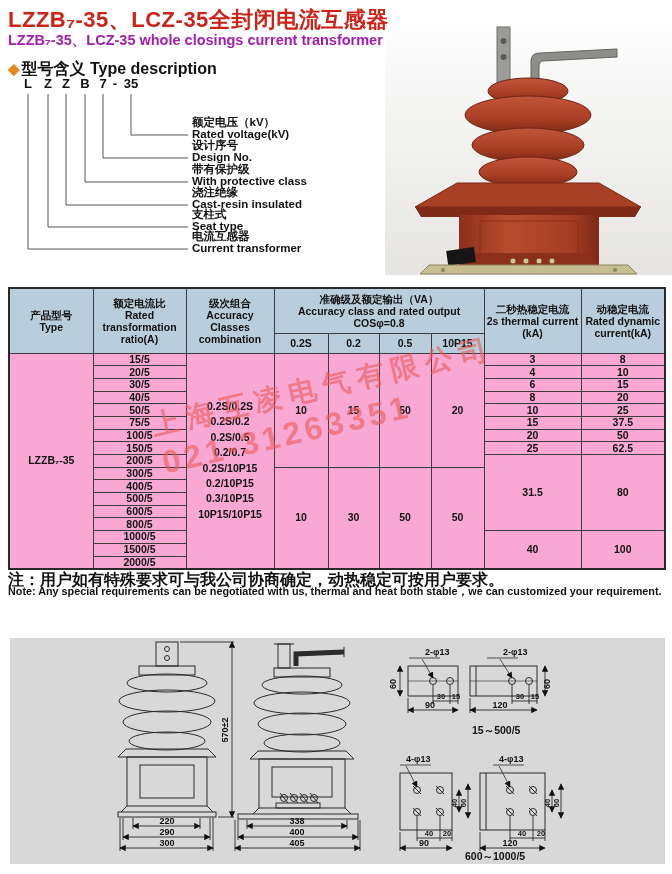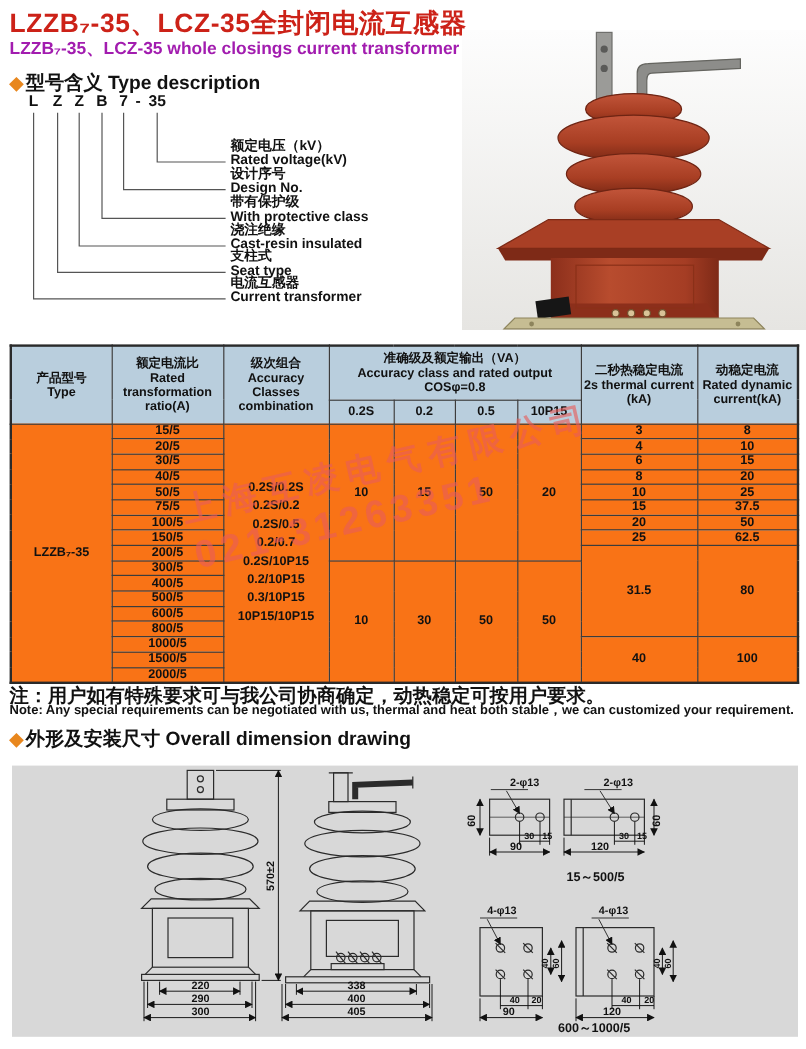--- a/index.html
+++ b/index.html
@@ -25,21 +25,21 @@
   #td-lines { position:absolute; left:0; top:0; }
 
   
   #photo { left:385px; top:25px; }
 
   
   #spec-table { left:8px; top:287px; width:656px; border-collapse:collapse; table-layout:fixed; }
   #spec-table td, #spec-table th { border:1px solid #3c3c3c; text-align:center; vertical-align:middle; font-weight:bold; padding:0; }
   #spec-table thead th { background:#b9cedd; font-size:10.5px; line-height:12px; font-weight:bold; }
   #spec-table { border:2px solid #2a2a2a; }
-  #spec-table tbody td { font-size:10.5px; height:12.7px; line-height:11px; background:#f97316; }
+  #spec-table tbody td { font-size:10.5px; height:12.7px; line-height:11px; background:#f9a8d4; }
   .combo-cell div { line-height:15.4px; }
   .hdr-sub { height:20px; }
   .hdr-top { height:45px; }
 
   
   #watermark { left:148px; top:408px; transform:rotate(-13deg); transform-origin:left top; color:rgba(233,92,88,0.62); font-weight:bold; pointer-events:none; z-index:5; }
   #watermark .w1 { font-size:28px; letter-spacing:7px; white-space:nowrap; }
   #watermark .w2 { font-size:32px; letter-spacing:4px; margin-top:1px; margin-left:2px; white-space:nowrap; }
 
   
@@ -302,21 +302,20 @@
   </table>
 
   <div class="abs" id="watermark">
     <div class="w1">上海互凌电气有限公司</div>
     <div class="w2">021-31263351</div>
   </div>
 
   <div class="abs" id="note-cn">注：用户如有特殊要求可与我公司协商确定，动热稳定可按用户要求。</div>
   <div class="abs" id="note-en">Note: Any special requirements can be negotiated with us, thermal and heat both stable，we can customized your requirement.</div>
 
-  <div class="abs sec-head" id="sec3"><span class="dia">◆</span><span>外形及安装尺寸 Overall dimension drawing</span></div>
 
   <div class="abs" id="draw-panel">
     <svg class="dims" width="655" height="226" viewBox="0 0 655 226">
       <defs>
         <marker id="ar" viewBox="0 0 10 10" refX="9" refY="5" markerWidth="8" markerHeight="8" orient="auto-start-reverse">
           <path d="M0,0L10,5L0,10z" fill="#111"></path>
         </marker>
       </defs>
 
       <g stroke="#2b2b2b" fill="none">

